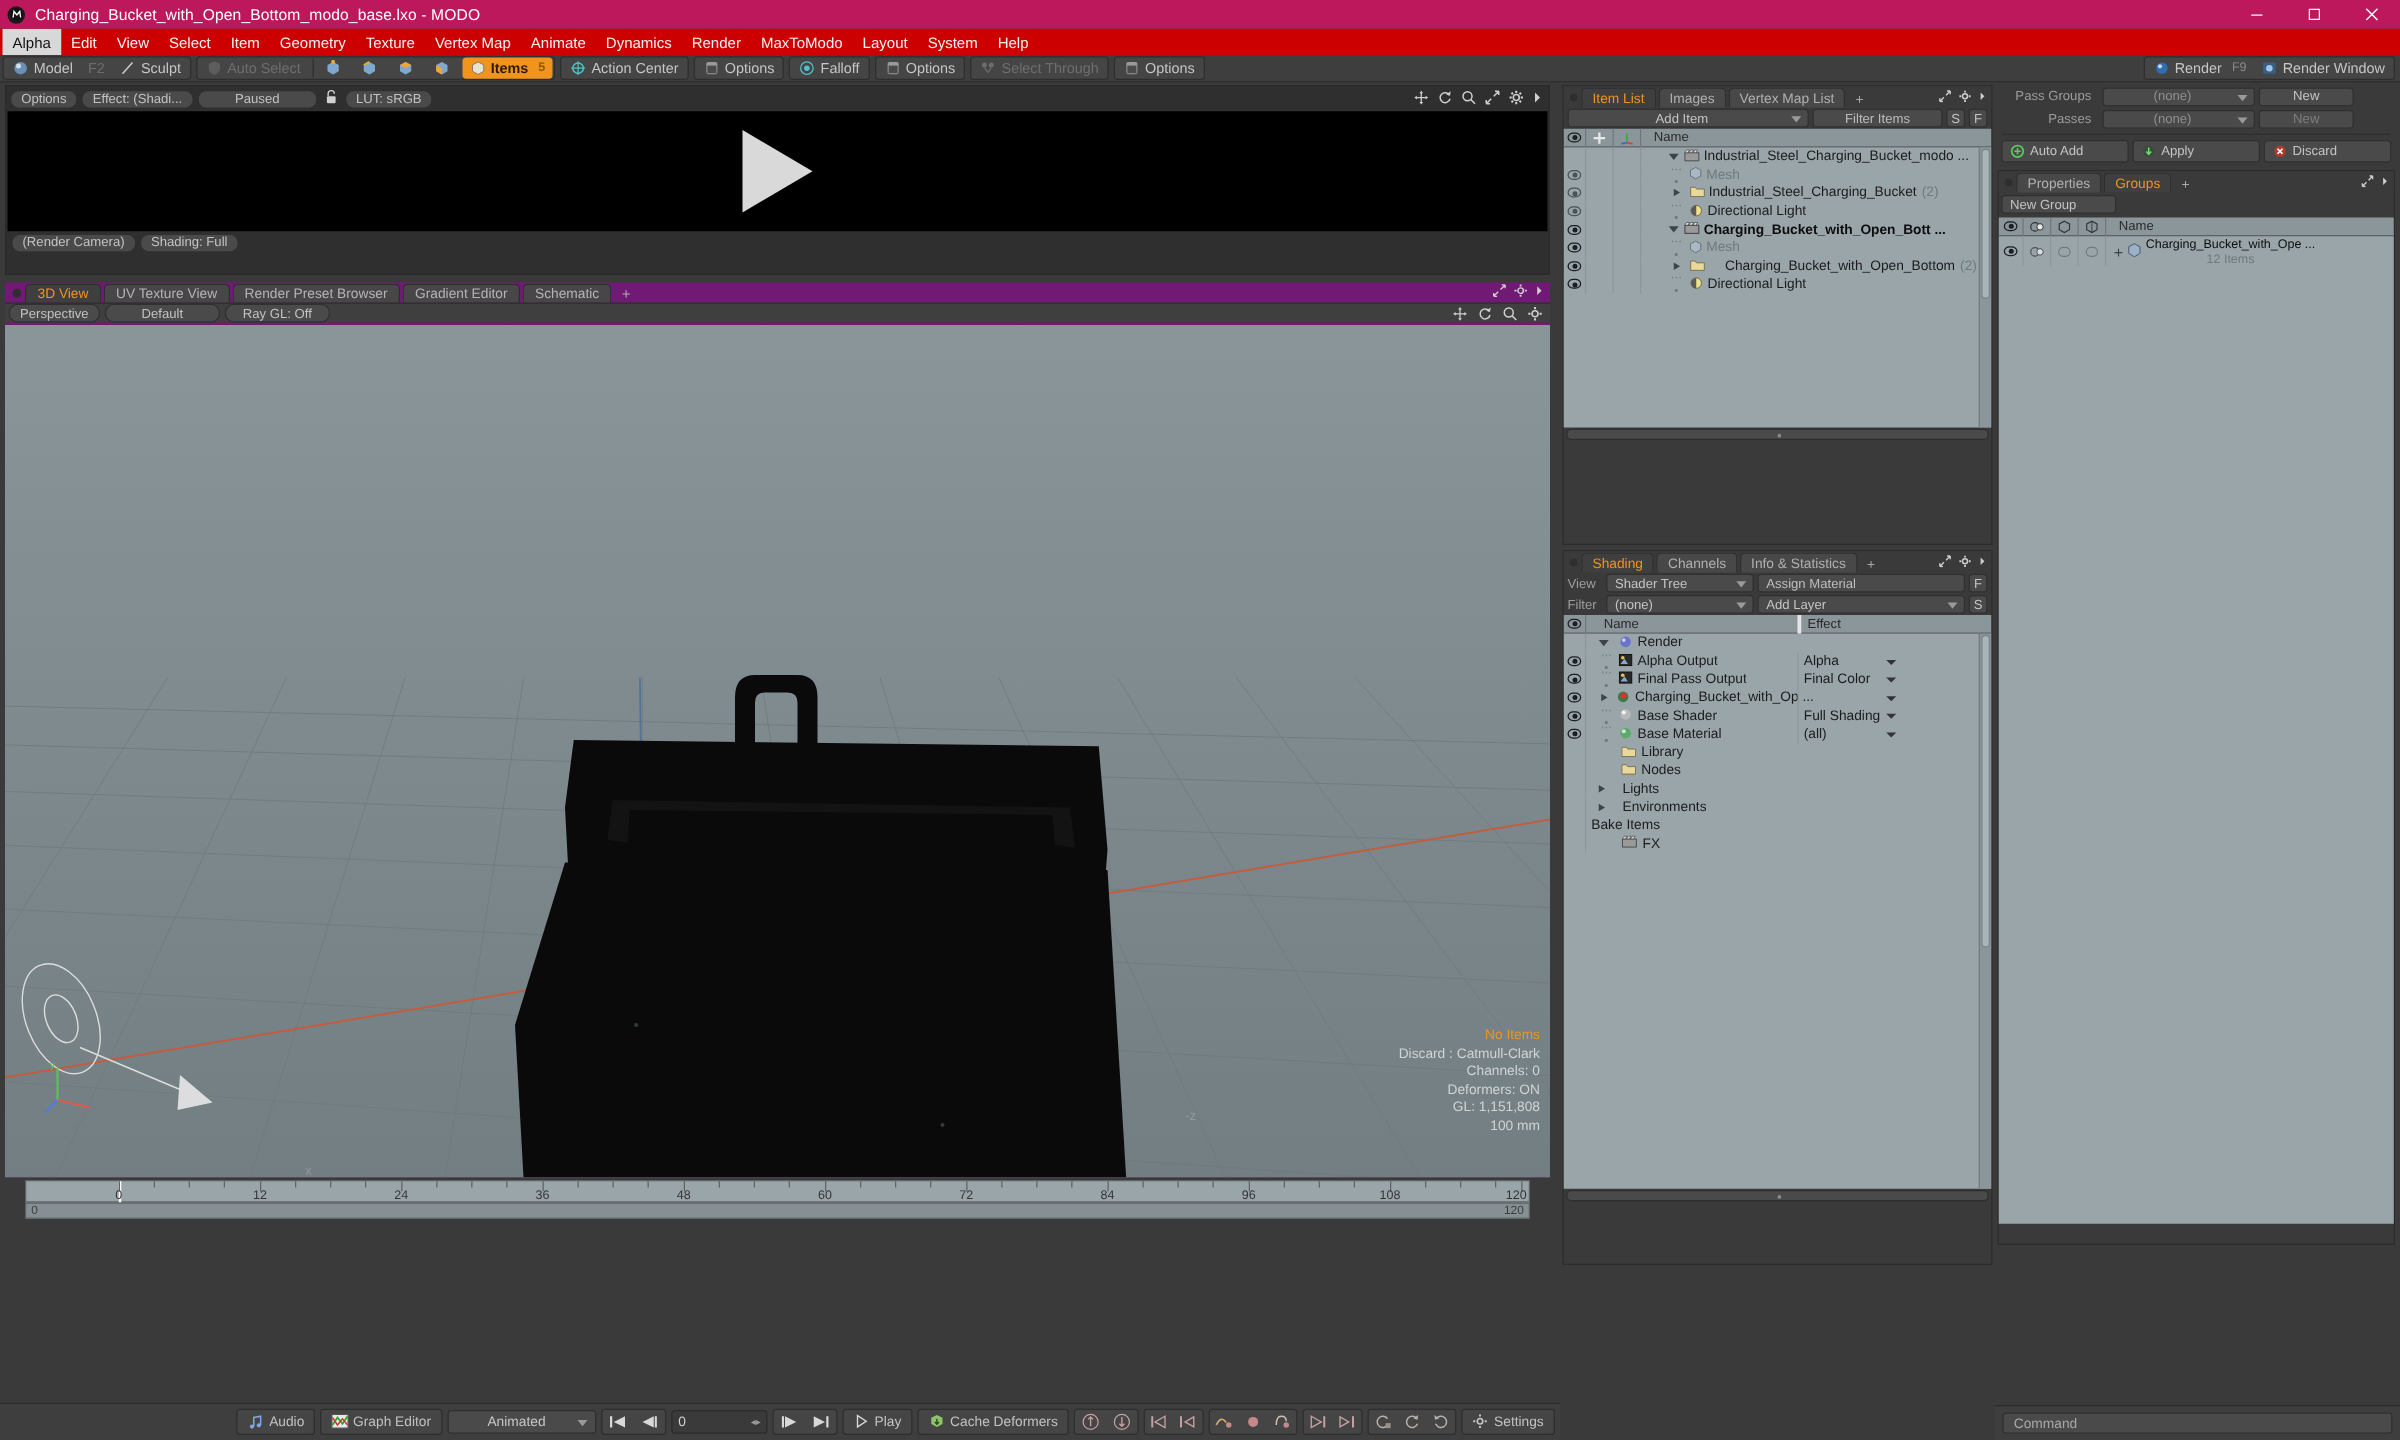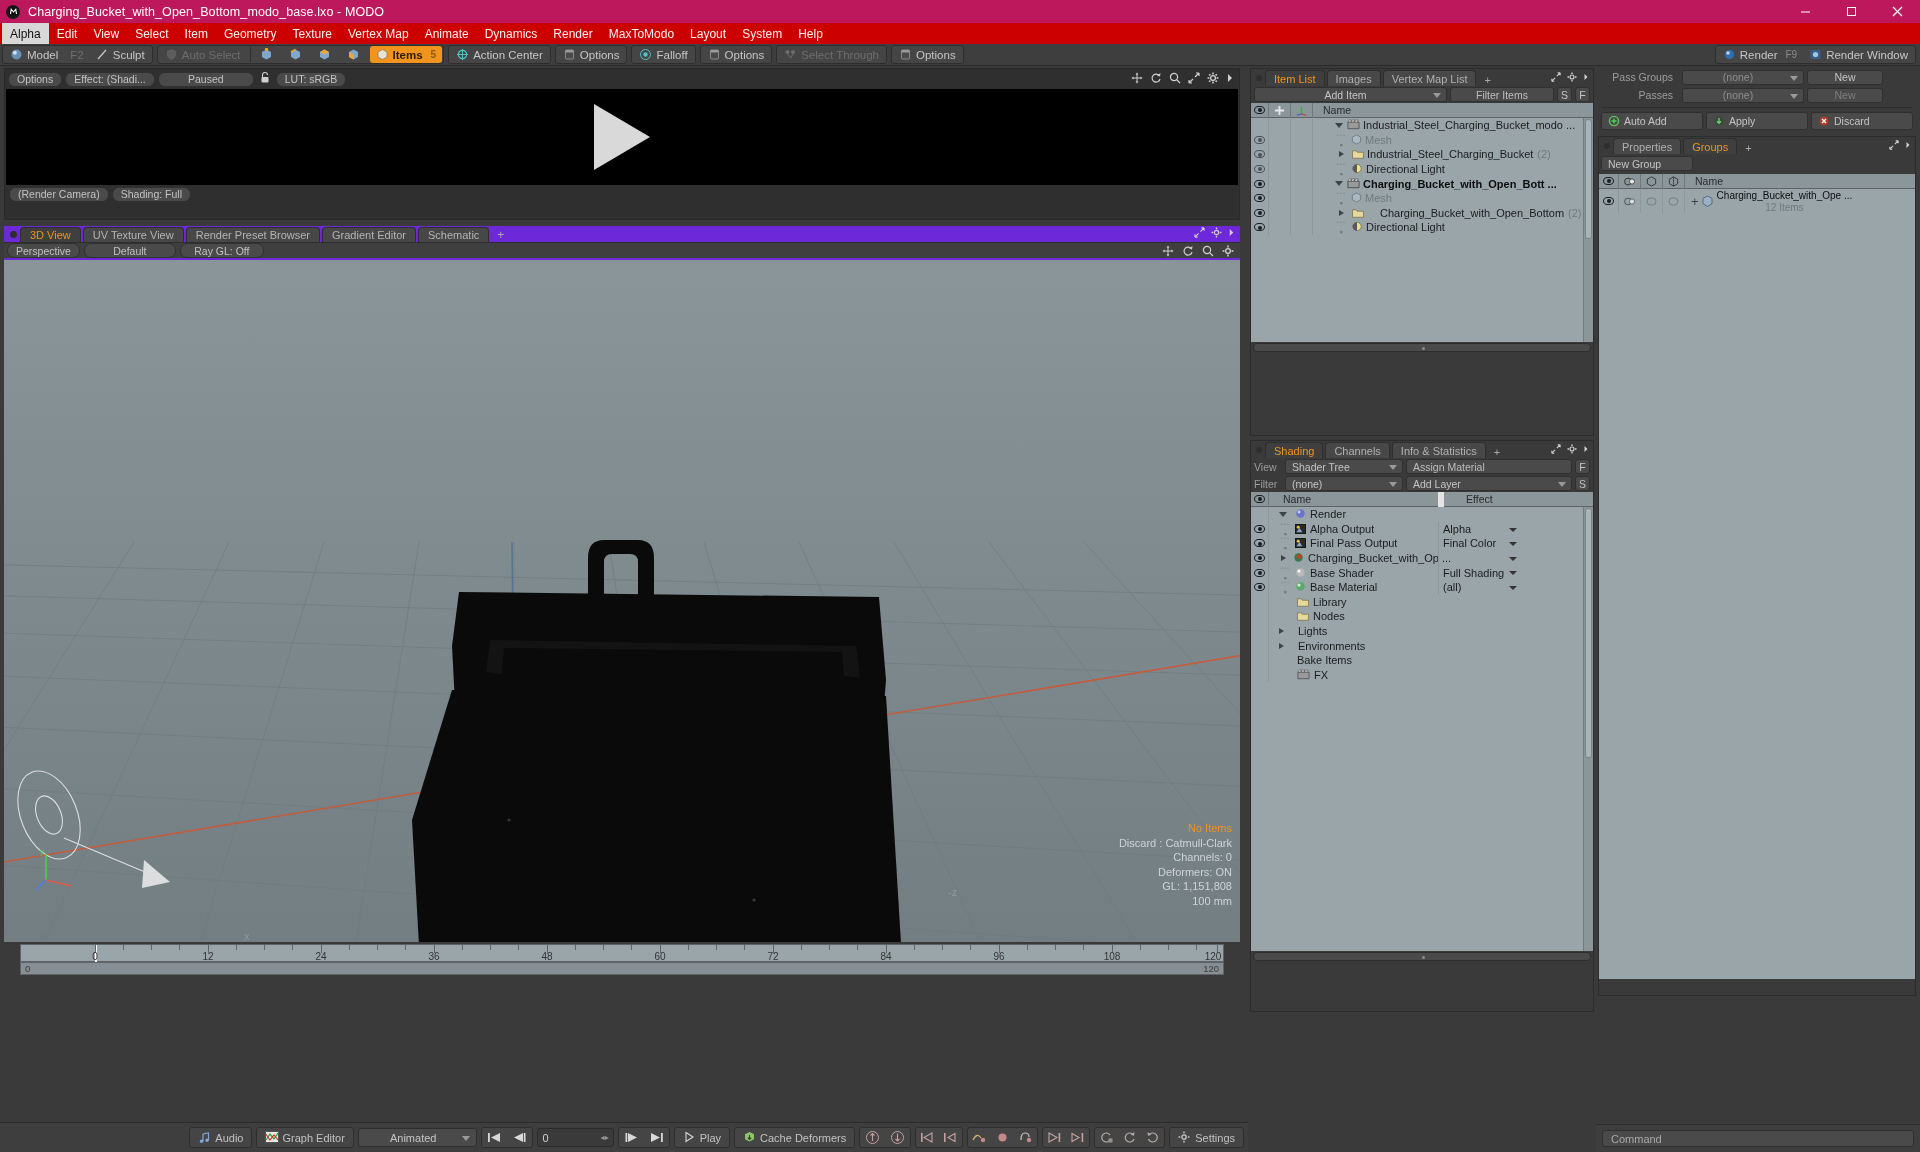--- a/index.html
+++ b/index.html
@@ -37,21 +37,21 @@
   
   .rpane{position:absolute;left:4px;top:2px;width:1236px;height:152px;background:#2f2f2f;border:1px solid #2a2a2a;}
   .rp-bar{height:20px;display:flex;align-items:center;padding:0 3px;gap:3px;position:relative;}
   .pill{height:15px;background:#4a4a4a;border:1px solid #303030;border-radius:7px;display:flex;align-items:center;justify-content:center;padding:0 8px;font-size:10.5px;color:#c2c2c2;}
   .rp-icons{position:absolute;right:5px;top:3px;display:flex;gap:7px;align-items:center;}
   .rp-canvas{position:absolute;left:1px;top:20px;width:1232px;height:96px;background:#000;display:flex;align-items:center;justify-content:center;}
   .playtri{width:0;height:0;border-left:56px solid #d9d9d9;border-top:33px solid transparent;border-bottom:33px solid transparent;}
   .rp-bar2{position:absolute;left:1px;top:116px;width:1232px;height:18px;display:flex;align-items:center;padding:0 3px;gap:3px;}
 
   
-  .vpane{position:absolute;left:4px;top:160px;width:1236px;height:750px;background:#6d28d9;}
+  .vpane{position:absolute;left:4px;top:160px;width:1236px;height:750px;background:#701a75;}
   .tabrow{height:16px;display:flex;align-items:flex-end;padding-left:16px;position:relative;}
   .tabrow:before{content:'';position:absolute;left:6px;top:5px;width:7px;height:7px;border-radius:50%;background:#2e2e2e;}
   .tab{height:15px;padding:0 9px;background:#474747;border:1px solid #2e2e2e;border-bottom:none;border-radius:4px 4px 0 0;display:flex;align-items:center;font-size:11px;color:#b4b4b4;margin-right:2px;}
   .tab.active{background:#3f3f3f;color:#f0941e;}
   .tabplus{padding:0 6px;color:#aaa;font-size:12px;display:flex;align-items:flex-end;height:15px;}
   .tabicons{position:absolute;right:5px;bottom:1px;display:flex;gap:6px;align-items:center;}
   .vp-bar{height:16px;display:flex;align-items:center;gap:4px;padding:1px 3px;background:#3f3f3f;border-top:1px solid #2e2e2e;position:relative;}
   .vp-icons{position:absolute;right:6px;top:2px;display:flex;gap:8px;align-items:center;}
   .vp-canvas{position:absolute;left:0;top:34px;width:1236px;height:682px;overflow:hidden;background:#7e8b8f;}
 
@@ -957,21 +957,21 @@
         <span class="lbl" style="width:28px">Filter</span>
         <div class="btn drop" style="width:118px;justify-content:flex-start">(none)</div>
         <div class="btn drop" style="flex:1;justify-content:flex-start">Add Layer</div>
         <div class="btn sq">S</div>
       </div>
       <div class="lhead">
         <div class="lhc" style="width:18px">
             <span class="eye on"></span>
           </div>
         <div style="padding-left:14px;width:169px">Name</div>
-        <div class="lhc" style="padding-left:22px;border-right:none;border-left:6px solid #e5e5e5;flex:1;justify-content:flex-start">Effect</div>
+        <div class="lhc" style="padding-left:5px;border-right:none;border-left:3px solid #e5e5e5;flex:1;justify-content:flex-start">Effect</div>
       </div>
       <div class="lbody" style="height:444px">
         <div class="lrow">
           <div class="gut"></div>
           <span class="tri down" style="margin-left:10px"></span>
           <span class="lname" style="margin-left:4px">
               <span><svg width="11" height="11" viewBox="0 0 12 12" style="vertical-align:-1px">
                   <circle cx="6" cy="6" r="4.6" fill="#6a74cc"></circle>
                   <circle cx="4.4" cy="4.4" r="1.6" fill="#cdd2f2"></circle>
                 </svg></span>
@@ -1073,21 +1073,21 @@
           <span class="tri" style="margin-left:10px"></span>
           <span class="lname" style="margin-left:10px">Lights</span>
         </div>
         <div class="lrow">
           <div class="gut"></div>
           <span class="tri" style="margin-left:10px"></span>
           <span class="lname" style="margin-left:10px">Environments</span>
         </div>
         <div class="lrow">
           <div class="gut"></div>
-          <span class="lname" style="margin-left:24px">Bake Items</span>
+          <span class="lname" style="">Bake Items</span>
         </div>
         <div class="lrow">
           <div class="gut"></div>
           <span class="lname" style="margin-left:24px">
               <span><svg width="13" height="11" viewBox="0 0 14 11" style="vertical-align:-1px">
                   <path d="M1 3 h12 v7 h-12z" fill="#9a9a9a" stroke="#3a3a3a" stroke-width=".7"></path>
                   <path d="M1 3 L2.5 0.6 L5 0.6 L3.5 3z M4.5 3 L6 0.6 L8.5 0.6 L7 3z M8 3 L9.5 0.6 L12 0.6 L10.5 3z" fill="#d8d8d8" stroke="#3a3a3a" stroke-width=".5"></path>
                 </svg></span>
               <span style="margin-left:4px">FX</span>
             </span>

